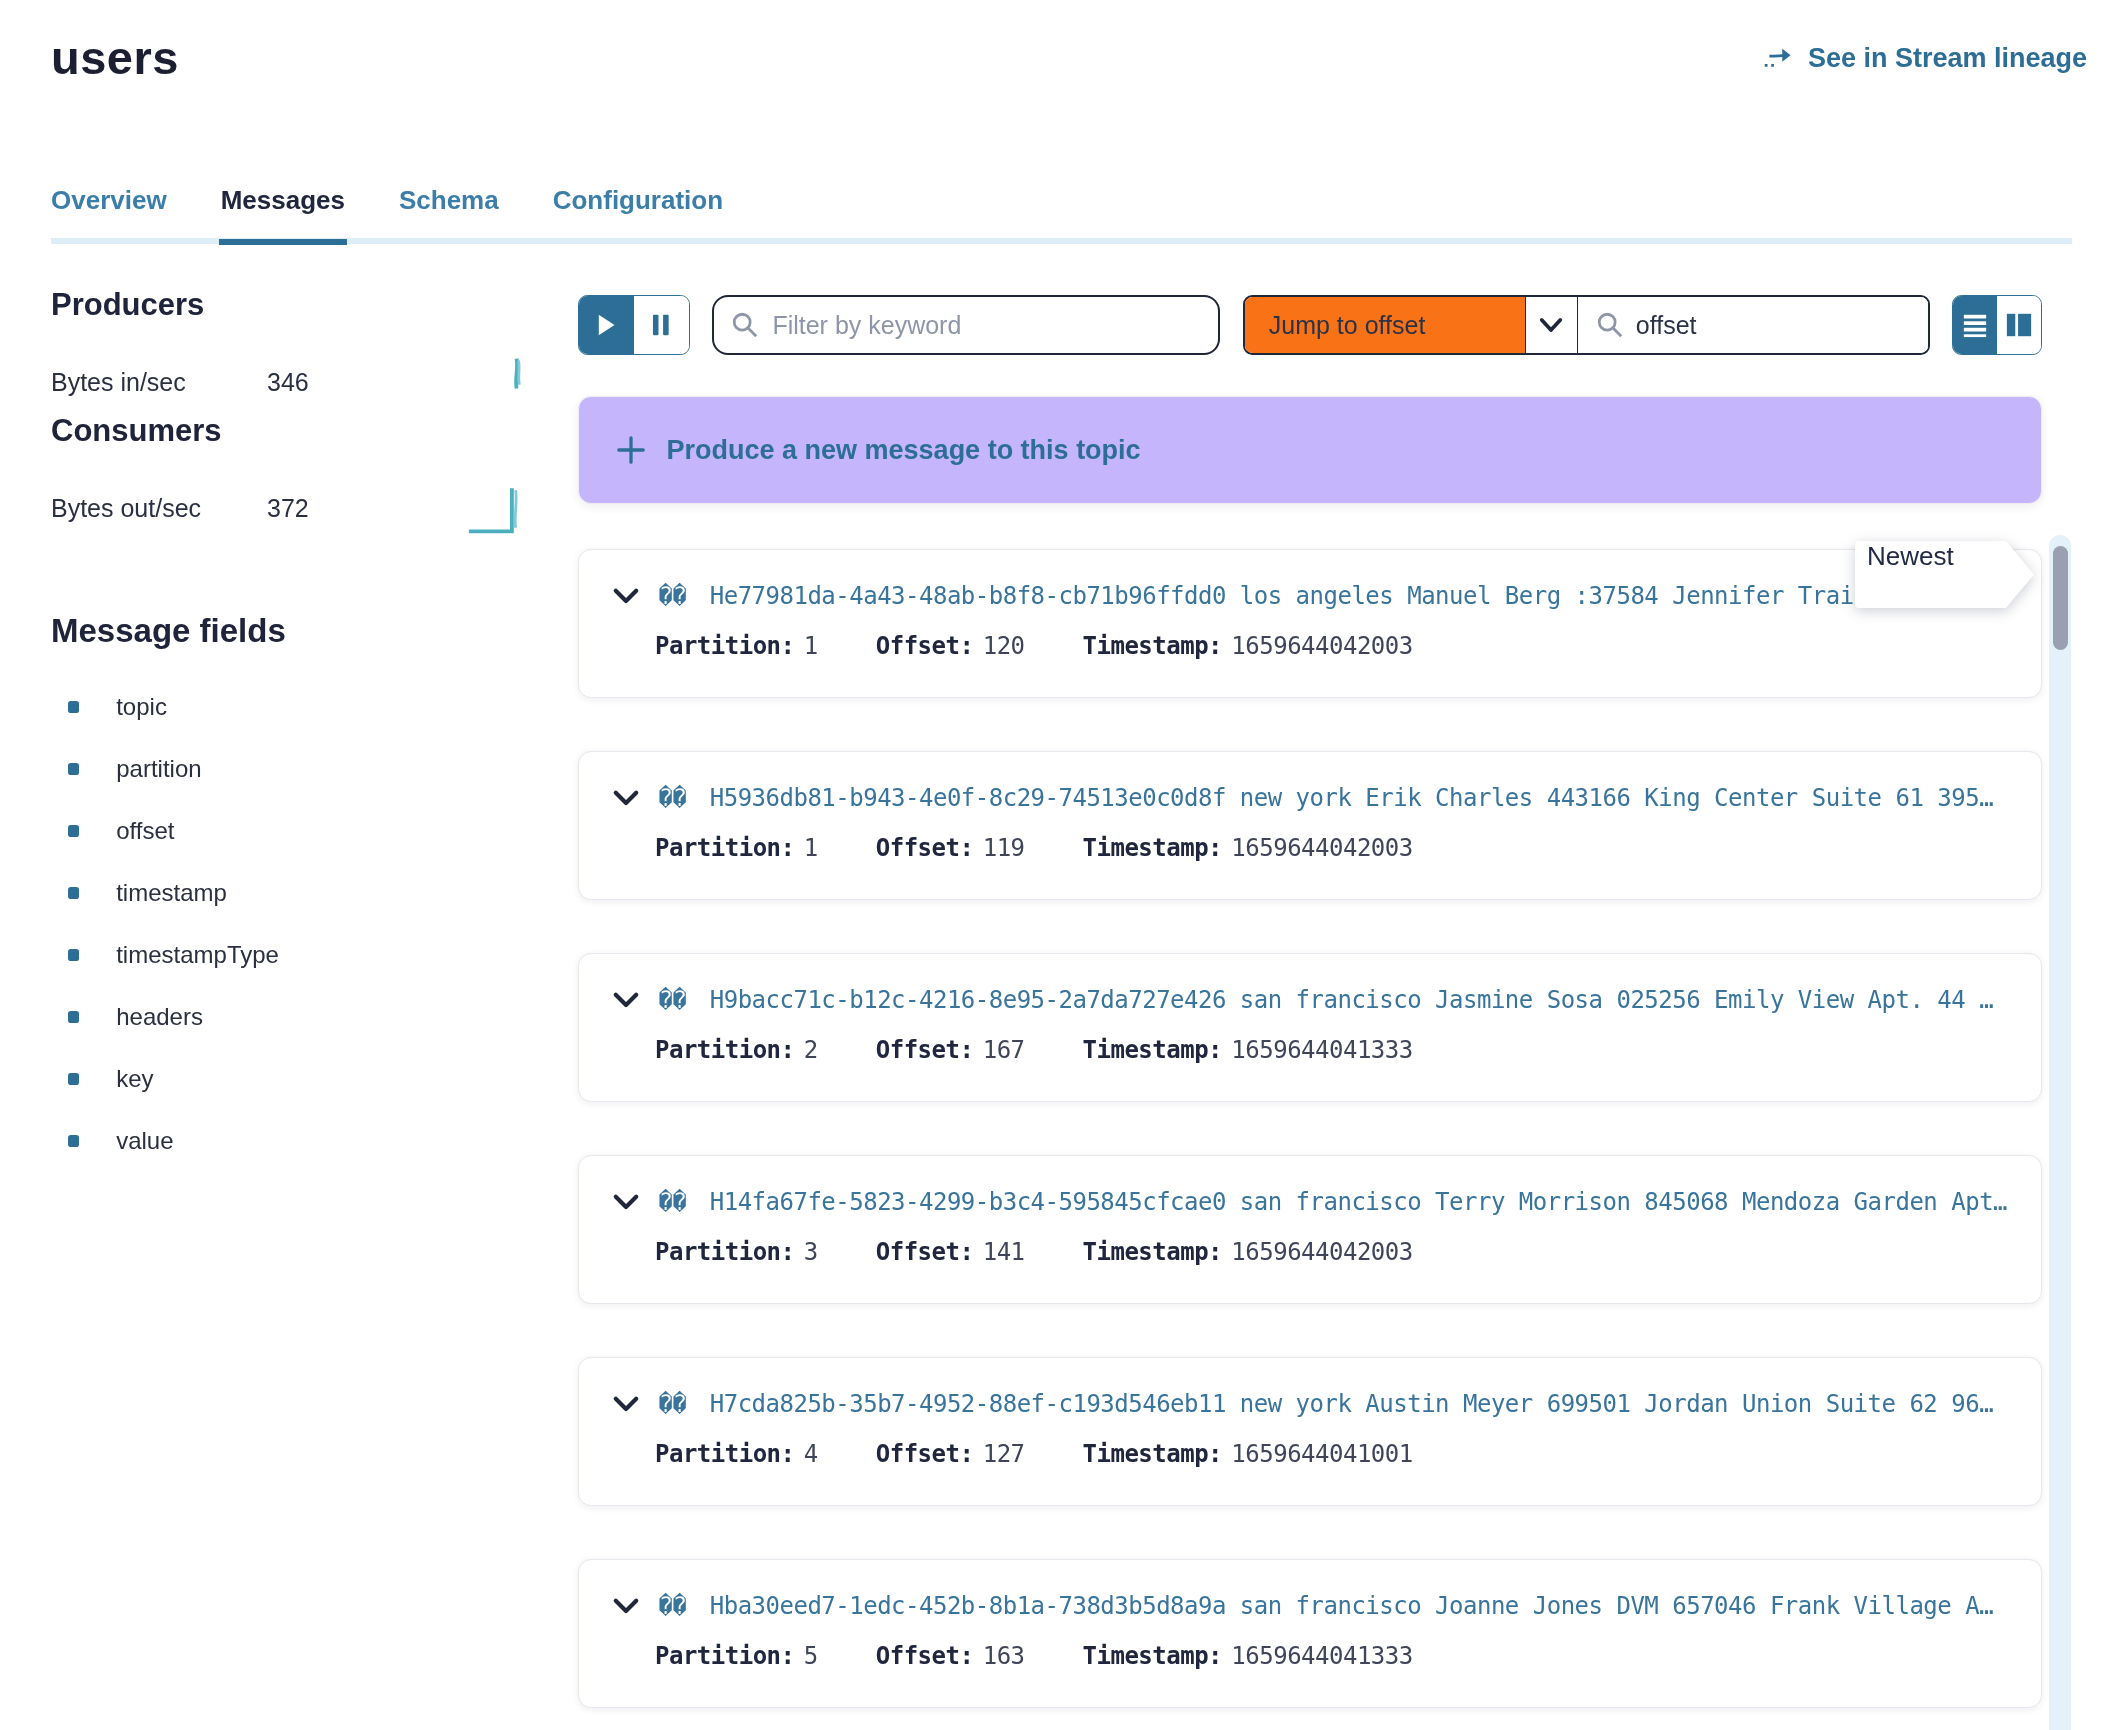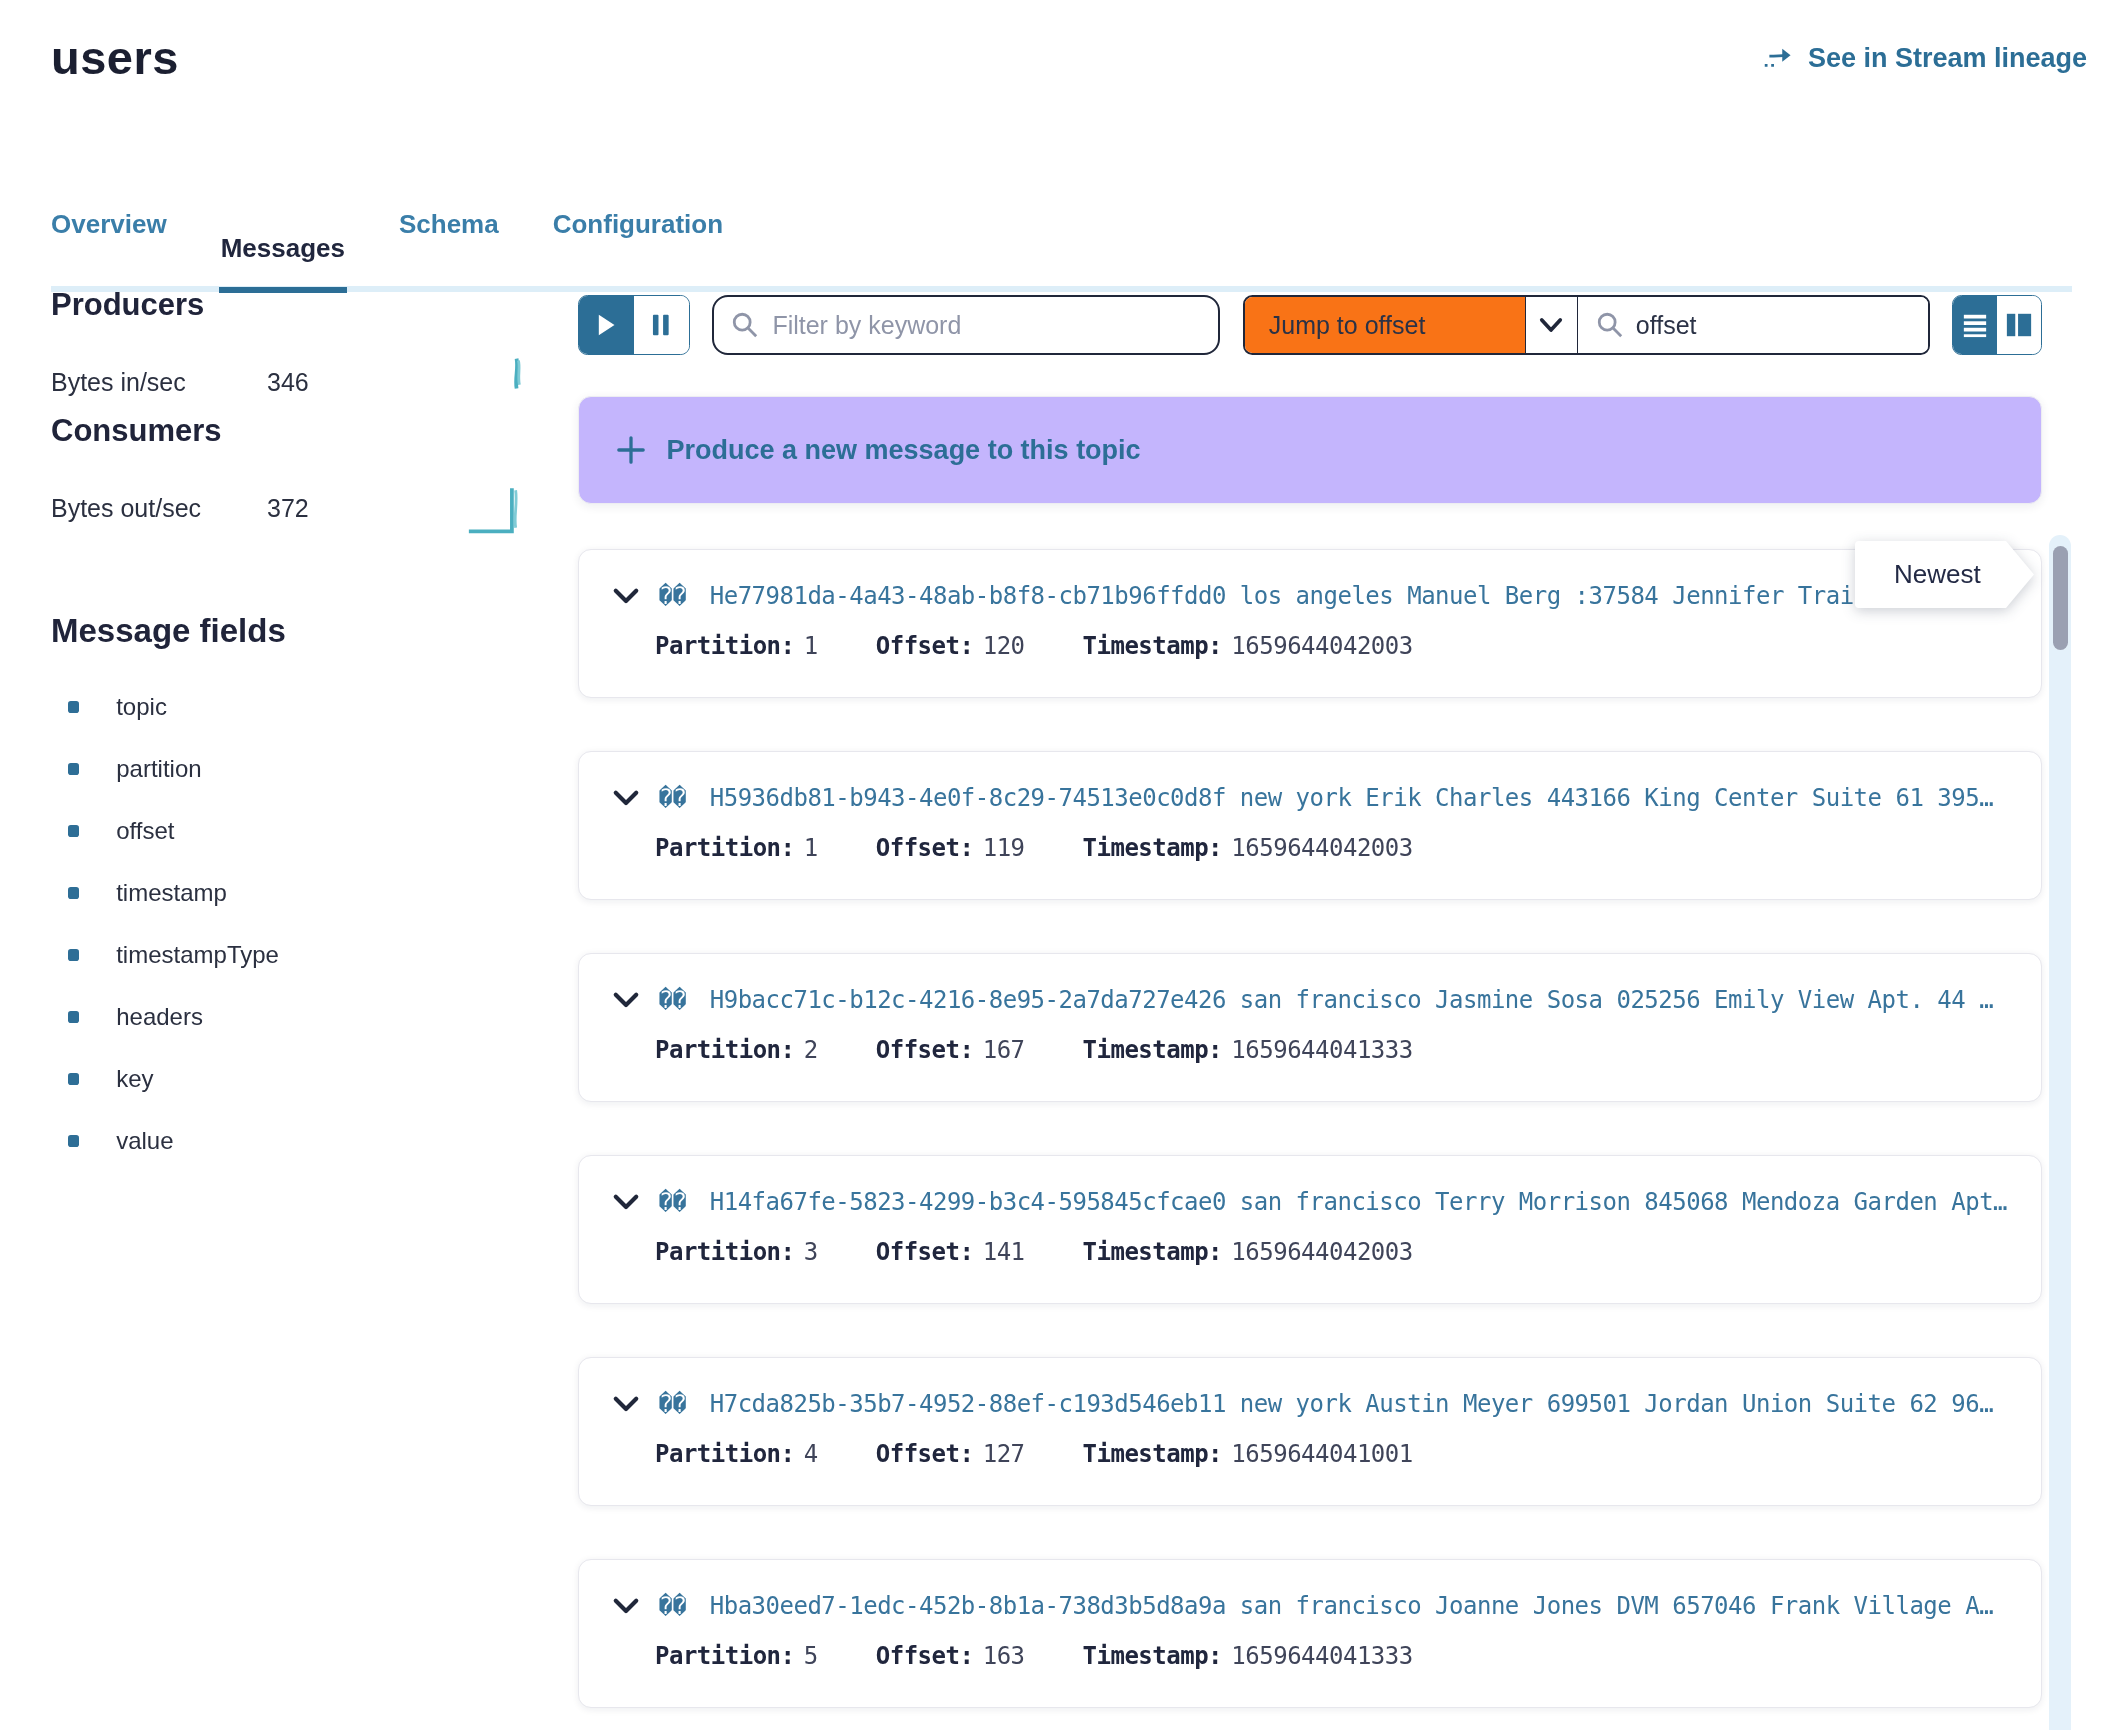--- a/index.html
+++ b/index.html
@@ -15,21 +15,21 @@
     display:flex; justify-content:space-between; align-items:flex-start; }
   .page-title { font-size:47px; font-weight:800; color:#1b1f31; letter-spacing:0.5px; }
   .lineage-link { display:flex; align-items:center; gap:11.2px; cursor:pointer; margin-top:13px; }
   .lineage-link span { font-size:27px; font-weight:700; color:#2c6e96; }
 
   
   .tabs { position:absolute; top:185px; left:51px; right:52px;
     display:flex; gap:54px; border-bottom:6.5px solid #ddeef8; padding-bottom:22.4px; }
   .tab { position:relative; background:none; border:none; font-family:inherit;
     font-size:26px; font-weight:600; color:#3a7ea9; cursor:pointer; padding:0; }
-  .tab.active { color:#20263d; font-weight:700;margin-top:48px; }
+  .tab.active { color:#20263d; font-weight:700; }
   .tab.active::after { content:""; position:absolute; left:-1.9px; right:-1.9px; bottom:-29px;
     height:6.5px; background:#2c6e96; }
 
   
   .sidebar { position:absolute; left:51px; top:287px; width:474px; }
   .side-h { font-size:31px; font-weight:800; color:#20243a; }
   .metric-row { display:flex; align-items:center; margin-top:28px; }
   .metric-label { width:216px; font-size:25px; color:#2b3040; }
   .metric-value { flex:1; font-size:25px; color:#2b3040; }
   .spark { width:58px; height:62px; }
@@ -85,21 +85,21 @@
   .msg-meta { display:flex; gap:58px; margin-top:22.4px; margin-left:43px;
     font-family:"DejaVu Sans Mono", monospace; font-size:24px; letter-spacing:-0.5px; }
   .meta-k { font-weight:700; color:#20263d; }
   .meta-v { color:#3f4459; margin-left:9.3px; }
 
   
   .newest-tip { position:absolute; left:1855px; top:541px; width:179px; height:67px; z-index:5;
     filter:drop-shadow(0 3.7px 6.5px rgba(20,30,60,0.22)); }
   .newest-shape { width:100%; height:100%; background:#fff;
     clip-path:polygon(0 0, calc(100% - 28px) 0, 100% 50%, calc(100% - 28px) 100%, 0 100%);
-    display:flex; align-items:center; padding-left:39px; border-radius:3.7px; }
+    display:flex; padding-left:12px; border-radius:3.7px; }
   .newest-shape span { font-size:26px; color:#232a45; }
 
   
   .scroll-track { position:absolute; left:2049px; top:535px; width:22.4px; bottom:0; background:#e4f1fa; border-radius:11.2px 11.2px 0 0; }
   .scroll-thumb { position:absolute; left:3.7px; top:11.2px; width:15px; height:104px; background:#9aa0b2; border-radius:7.5px; cursor:pointer; }
 </style>
 </head>
 <body>
 
 <div class="page">

